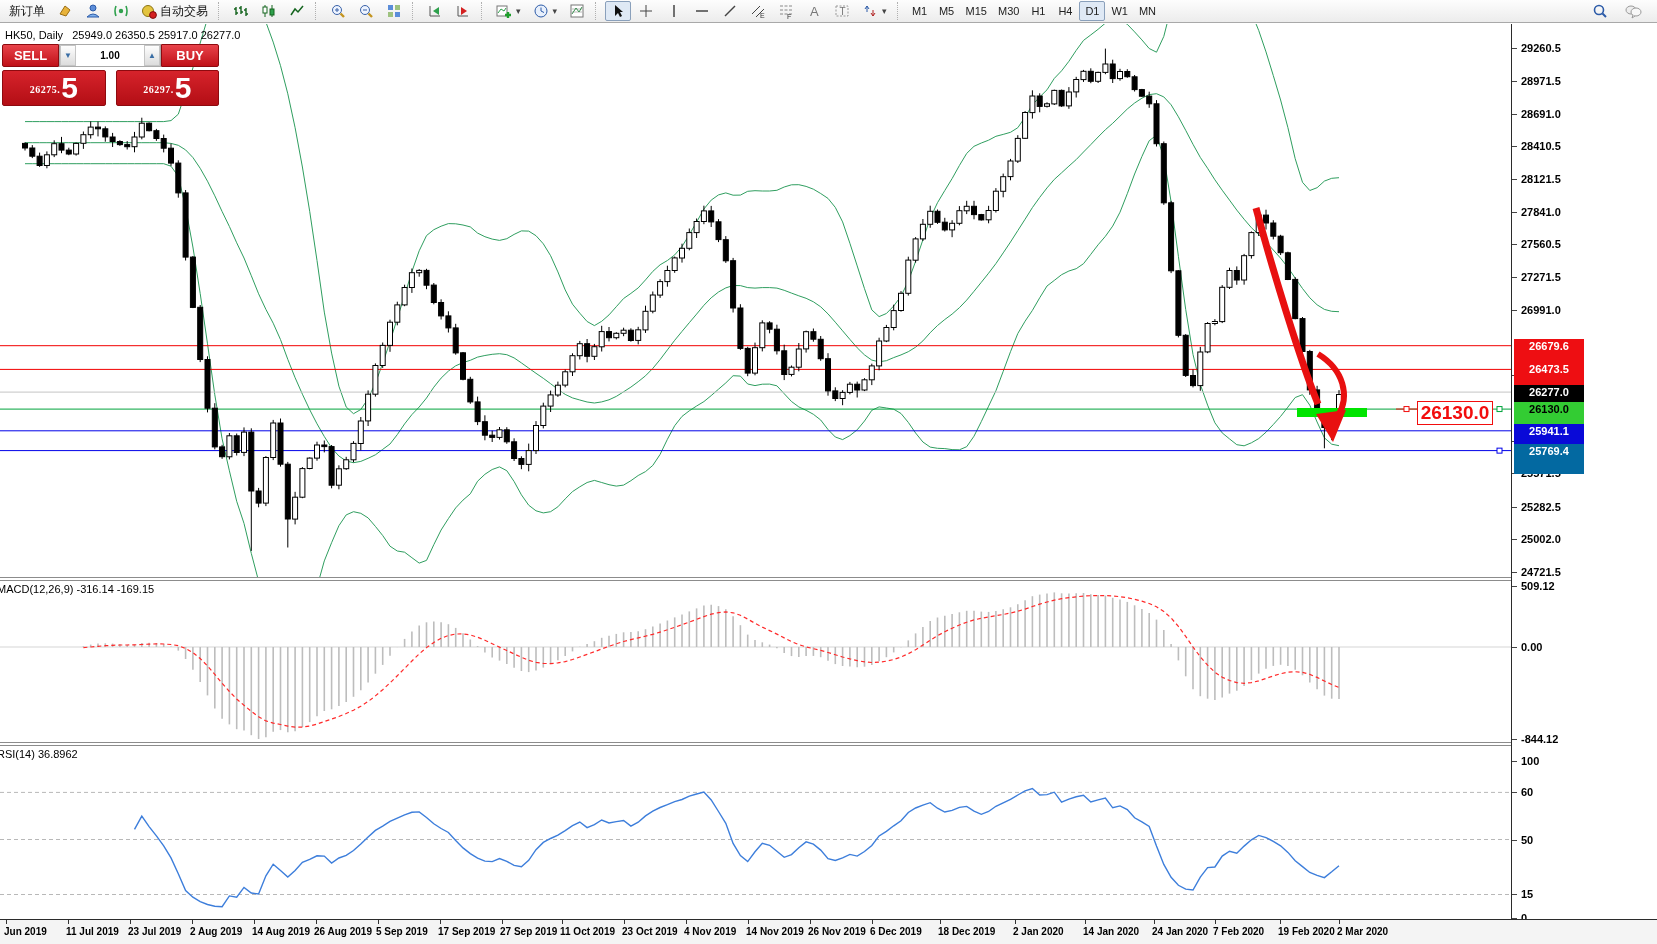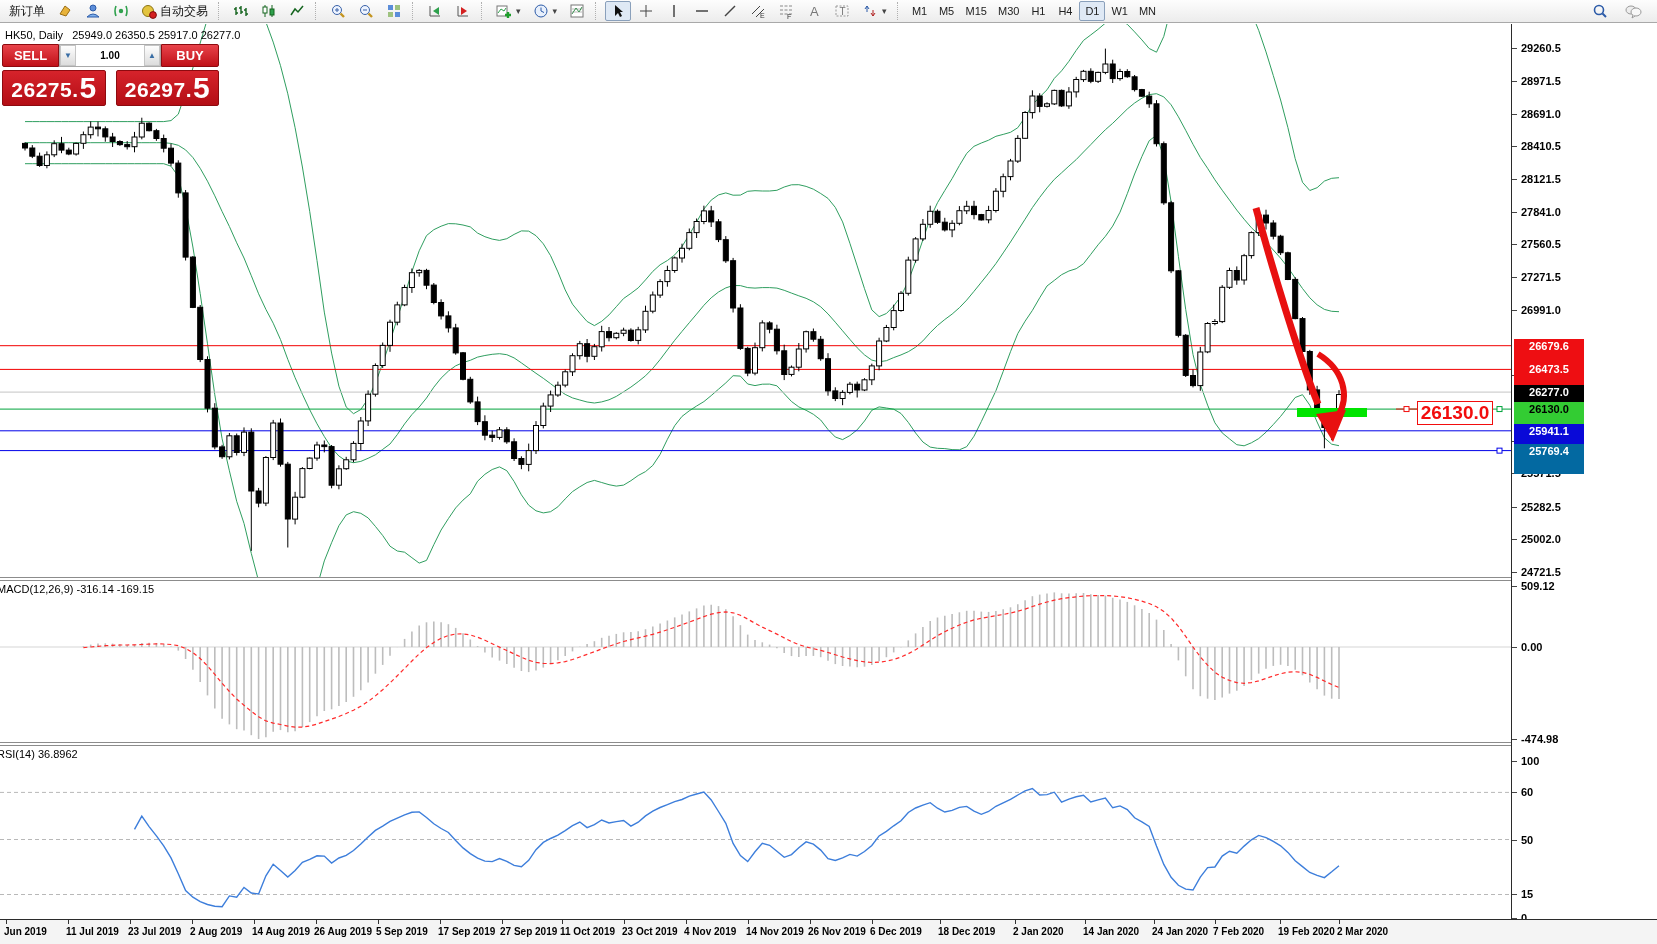--- a/index.html
+++ b/index.html
@@ -47,21 +47,21 @@
   #buy-btn  { width:58px; border-radius:0 2px 2px 0; }
   #vol-box { width:102px; background:#fff; border:1px solid #aaa; display:flex; align-items:center; }
   #vol-down,#vol-up { width:16px; height:100%; background:linear-gradient(#fefefe,#dcdcdc);
             font-size:8px; color:#3a6ea5; display:flex; align-items:center; justify-content:center;
             border:1px solid #c5c5c5; }
   #vol-value { flex:1; text-align:center; font-size:10px; color:#000; }
   #tp-row2 { display:flex; gap:10px; margin-top:3px; height:36px; }
   .tp-price { flex:1; background:linear-gradient(#d6232b,#b30e15); border:1px solid #8e0a0f;
               color:#fff; display:flex; align-items:flex-end; justify-content:center;
               padding-bottom:2px; border-radius:2px; }
-  .tp-price .small { font-size:21px; line-height:26px; letter-spacing:0.5px; }
+  .tp-price .small { font-size:10px; line-height:26px; letter-spacing:0.5px;font-family:Liberation Serif, serif; }
   .tp-price .big { font-size:30px; line-height:30px; margin-left:1px; }
   
   #time-axis { position:absolute; left:0; top:895px; width:1657px; height:25px;
                background:#f4f4f4; border-top:1px solid #2b2b2b; }
   .dlabel { position:absolute; top:6px; font-size:10px; font-weight:bold; color:#000; white-space:nowrap; }
   .dtick { position:absolute; top:0; width:1px; height:4px; background:#333; }
   
   #tag26130 { position:absolute; z-index:7; border:1px solid #f20d0d; color:#f20d0d; background:#fff;
               font-size:19px; font-weight:bold; text-align:center; line-height:22px; }
   #cn-text { position:absolute; z-index:7; font-size:29px; font-weight:bold; color:#00cd33;
@@ -926,21 +926,21 @@
       <div class="ptag" style="top: 378.052px; background: rgb(51, 204, 51); color: rgb(0, 0, 0);">26130.0</div>
       <div class="ptag" style="top: 399.839px; background: rgb(9, 9, 216); color: rgb(255, 255, 255);">25941.1</div>
       <div class="ptag" style="top: 419.642px; background: #0369a1; color: rgb(255, 255, 255);">25769.4</div>
       <div class="ptick" style="top: 556px;">
         <span>509.12</span>
       </div>
       <div class="ptick" style="top: 617px;">
         <span>0.00</span>
       </div>
       <div class="ptick" style="top: 709px;">
-        <span>-474.98</span>
+        <span>-844.12</span>
       </div>
       <div class="ptick" style="top: 731px;">
         <span>100</span>
       </div>
       <div class="ptick" style="top: 762.4px;">
         <span>60</span>
       </div>
       <div class="ptick" style="top: 809.5px;">
         <span>50</span>
       </div>

